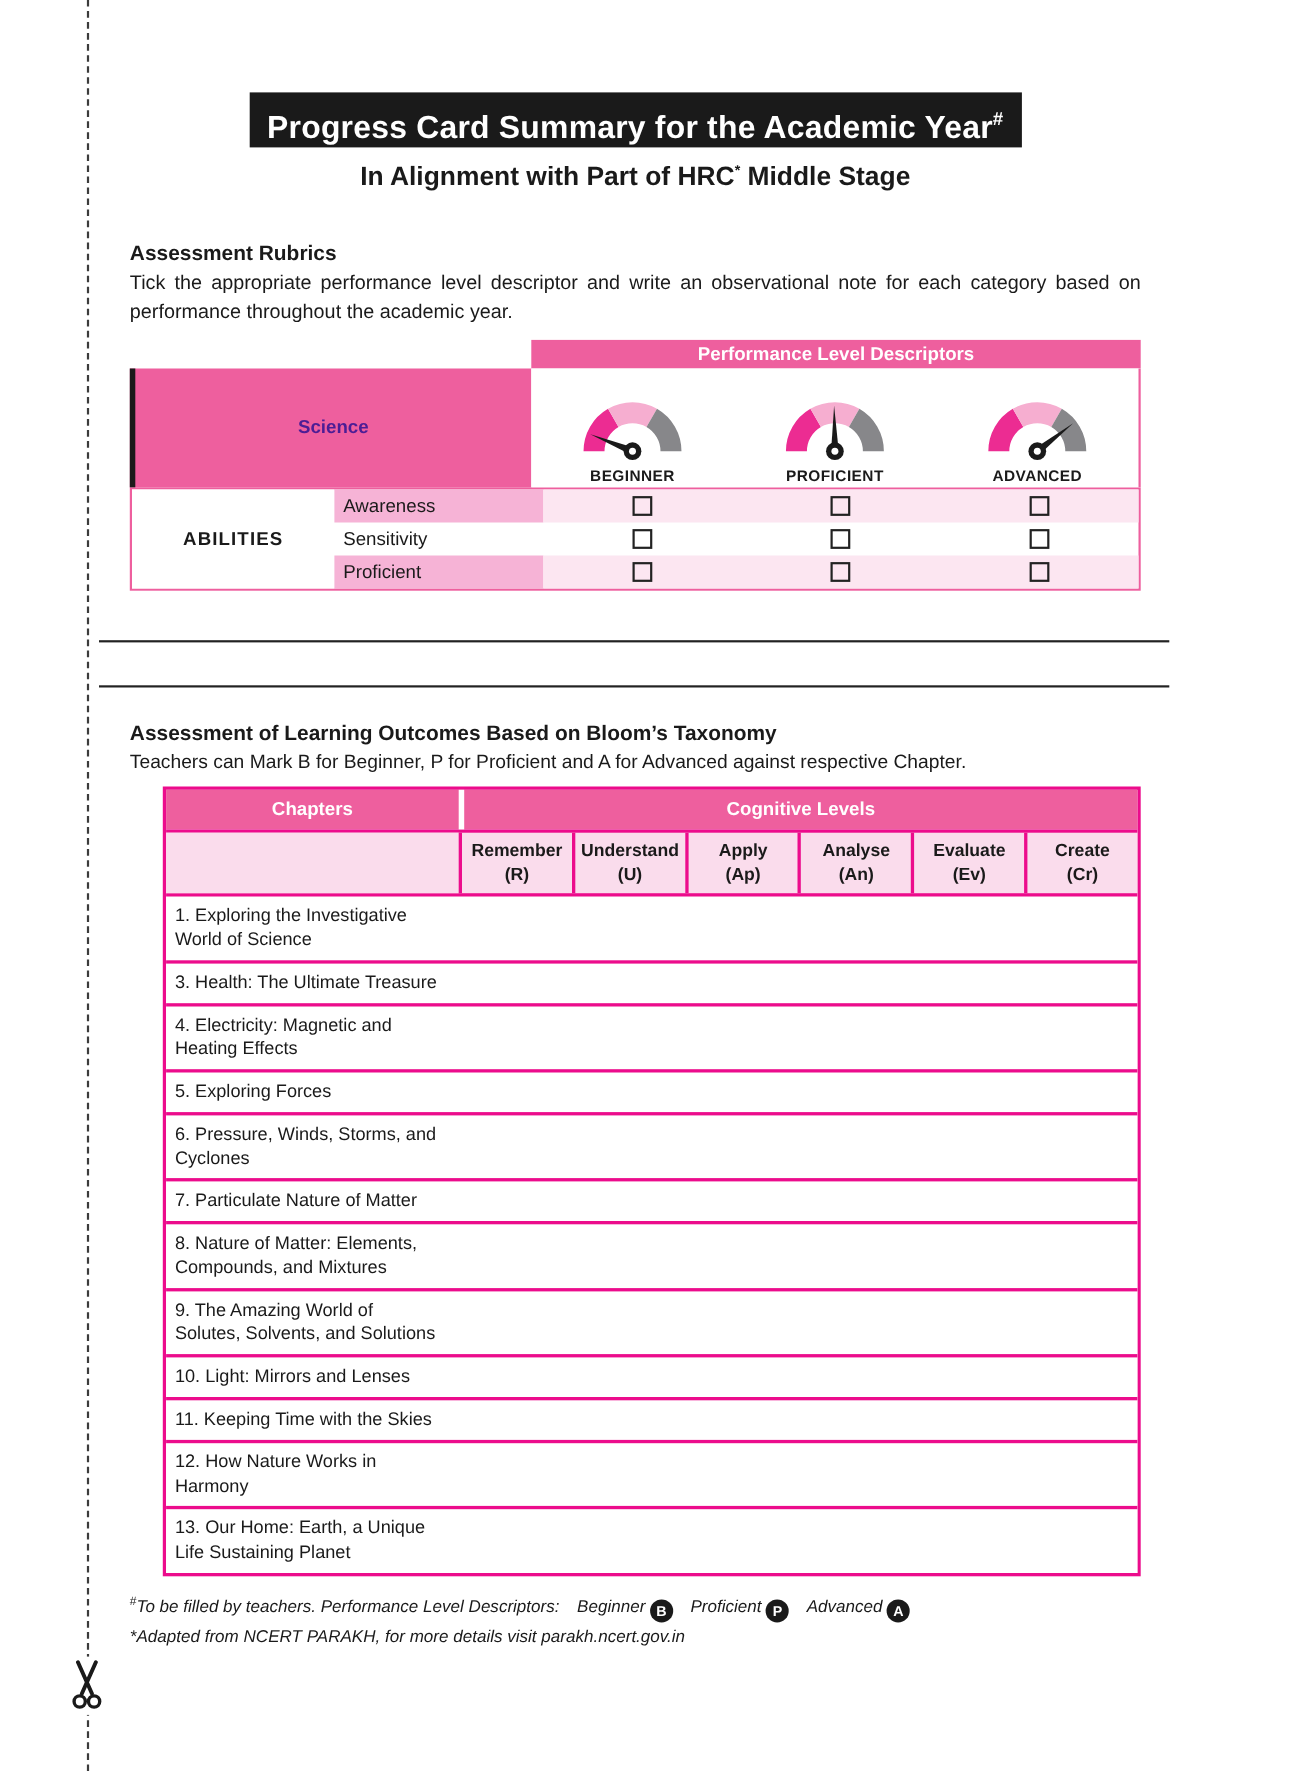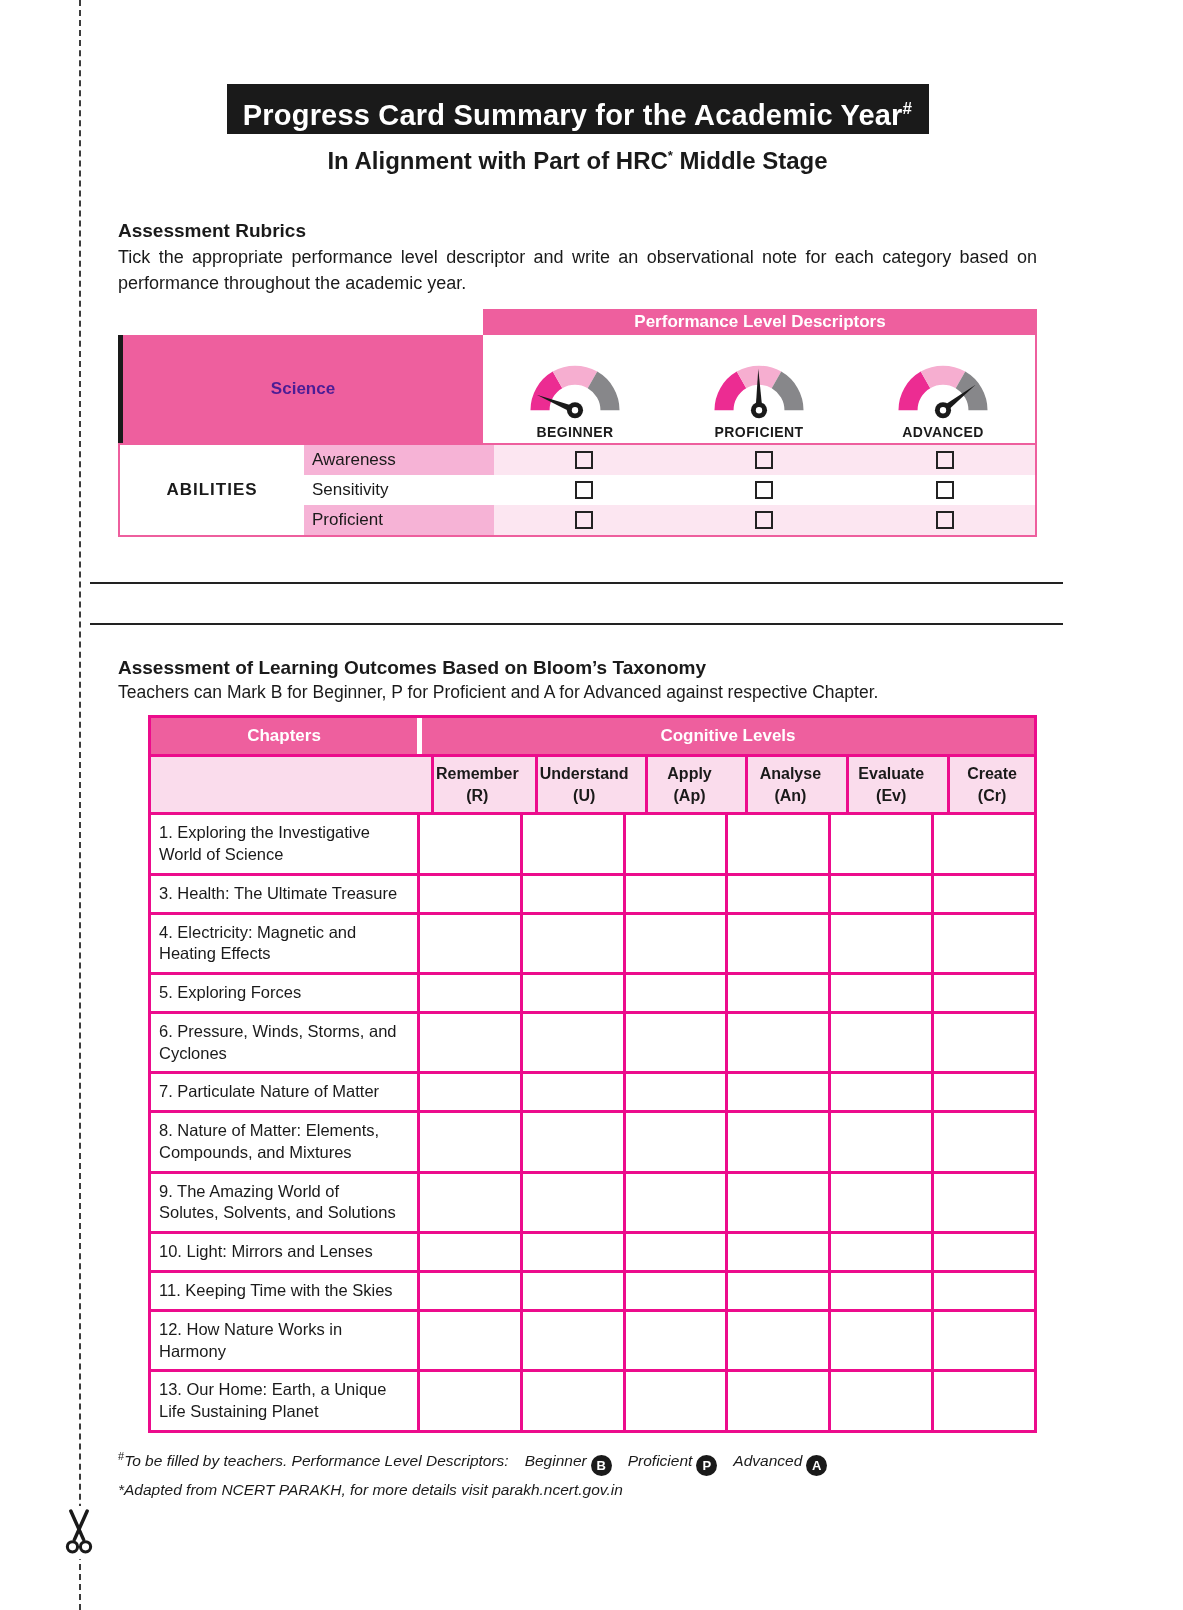--- a/index.html
+++ b/index.html
@@ -61,26 +61,26 @@
 
   .out-heading{margin-top:32px;}
   .out-instructions{font-size:17.5px;margin-top:3px;}
 
   
   .oc-table{margin-top:12px;border:3px solid var(--magenta);margin-left:30px;}
   .o-row{display:flex;}
   .o-h1{background:var(--pink);color:#fff;font-weight:bold;font-size:17px;height:36px;}
   .o-c1h{width:266px;display:flex;align-items:center;justify-content:center;}
   .o-gh{flex:1;display:flex;align-items:center;justify-content:center;border-left:5px solid #fff;}
-  .o-h2{background:var(--h2-pink);border-top:3px solid var(--magenta);gap:14px;}
+  .o-h2{background:var(--h2-pink);border-top:3px solid var(--magenta);}
   .o-h2 .o-c1{background:var(--h2-pink);}
   .o-col{flex:1;border-left:3px solid var(--magenta);text-align:center;font-weight:bold;font-size:16px;
     padding:6px 2px;line-height:1.35;}
   .o-col span{display:block;}
-  .o-body{border-top:3px solid var(--magenta);background:#fff;}
+  .o-body{border-top:3px solid var(--magenta);background:#fff;align-items:flex-end;}
   .o-c1{width:266px;}
   .chapter{font-size:16.5px;line-height:1.32;padding:7px 6px 7px 8px;white-space:pre-line;}
   .grade{flex:1;border-left:3px solid var(--magenta);}
 
   
   .footnotes{margin-top:15px;font-style:italic;font-size:15.5px;line-height:1.5;}
   .fn1 sup{font-size:11px;font-style:normal;vertical-align:6px;}
   .badge-label{margin-left:16px;}
   .badge{display:inline-flex;width:21px;height:21px;border-radius:50%;background:var(--ink);color:#fff;
     align-items:center;justify-content:center;font-weight:bold;font-style:normal;font-size:13px;

